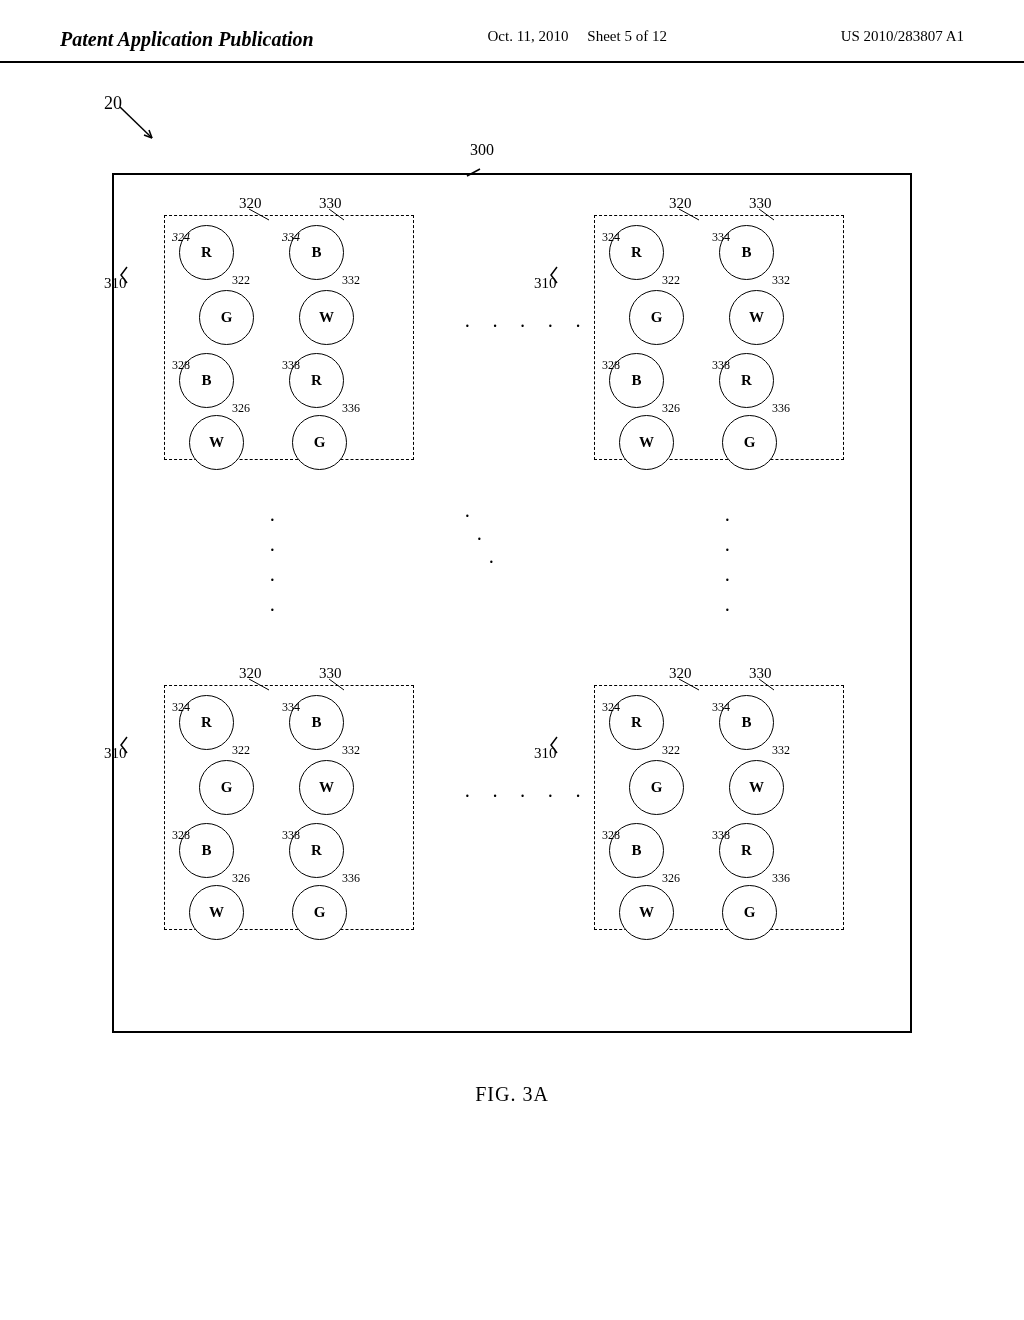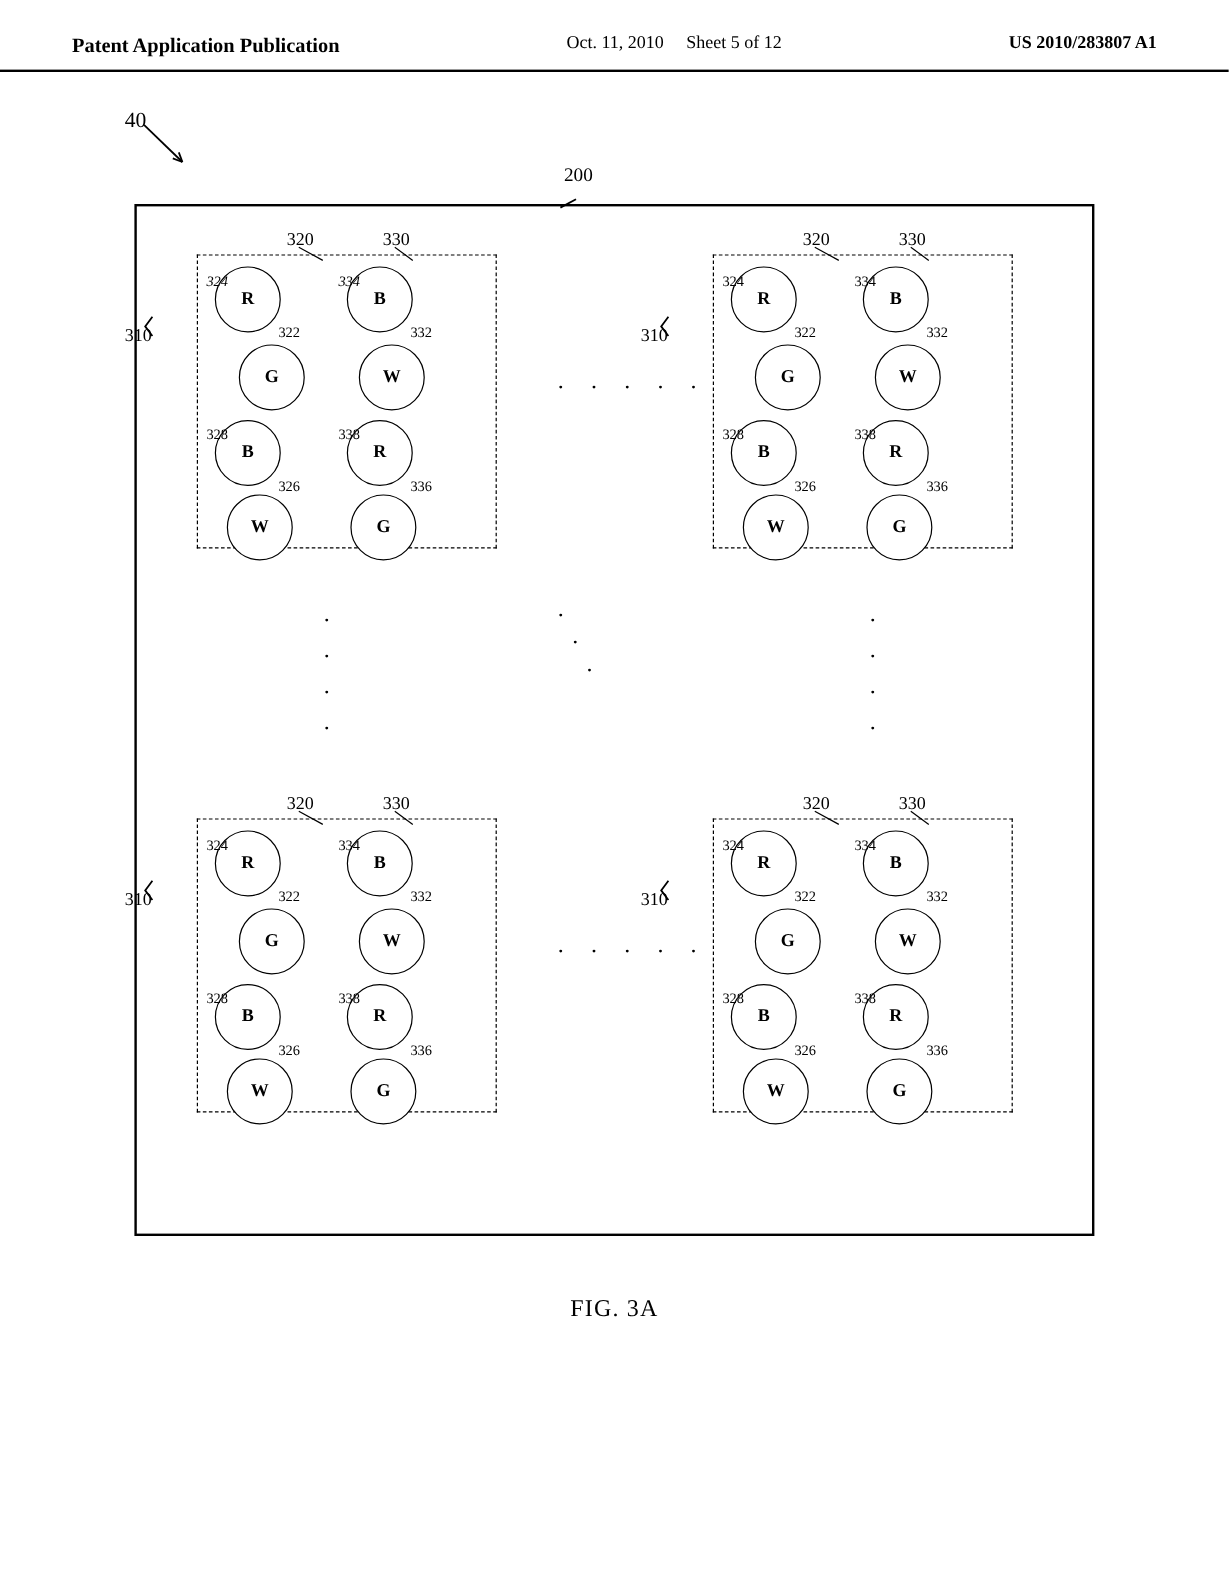--- a/index.html
+++ b/index.html
@@ -13,30 +13,31 @@
 
     
     .header {
       display: flex;
       justify-content: space-between;
       align-items: flex-start;
       padding: 28px 60px 10px 60px;
       border-bottom: 2px solid #000;
     }
     .header-left {
-      font-size: 17px;
+      font-size: 20px;
       font-weight: bold;
+      font-style: italic;
     }
     .header-center {
       font-size: 15px;
       text-align: center;
     }
     .header-right {
       font-size: 15px;
-      font-weight: bold;
+      font-weight: normal;
     }
 
     
     .main {
       display: flex;
       flex-direction: column;
       align-items: center;
       padding-top: 30px;
     }
 
@@ -87,29 +88,29 @@
   <div class="header-center">
     <span>Oct. 11, 2010</span>&nbsp;&nbsp;&nbsp;&nbsp;
     <span>Sheet 5 of 12</span>
   </div>
   <div class="header-right">US 2010/283807 A1</div>
 </div>
 
 <div class="main">
   <div class="diagram-area">
 
-    <div style="position:absolute; top:0px; left:22px; font-size:18px;">40</div>
+    <div style="position:absolute; top:0px; left:22px; font-size:18px;">20</div>
 
     <svg style="position:absolute;top:0px;left:0px;" width="120" height="70">
       <line x1="38" y1="14" x2="70" y2="45" stroke="#000" stroke-width="1.5"></line>
       <line x1="62" y1="42" x2="70" y2="45" stroke="#000" stroke-width="1.5"></line>
       <line x1="67" y1="37" x2="70" y2="45" stroke="#000" stroke-width="1.5"></line>
     </svg>
 
-    <div style="position:absolute; top:48px; left:388px; font-size:16px;">200</div>
+    <div style="position:absolute; top:48px; left:388px; font-size:16px;">300</div>
     <svg style="position:absolute;top:48px;left:380px;" width="60" height="40">
       <line x1="18" y1="28" x2="5" y2="35" stroke="#000" stroke-width="1.5"></line>
     </svg>
 
     <div class="outer-box">
 
       <div style="position:absolute; top:20px; left:20px; width:320px; height:280px;">
 
         <div style="position:absolute; top:80px; left:-30px; font-size:15px;">310</div>
 

